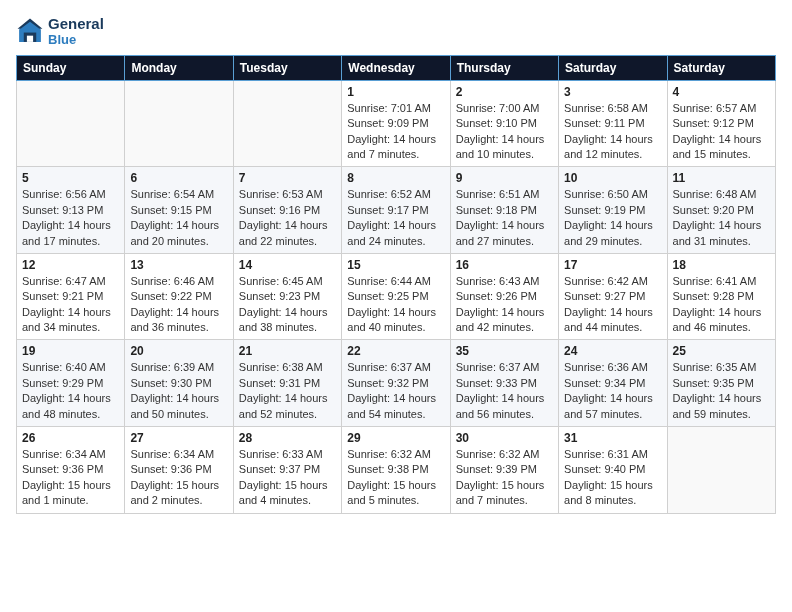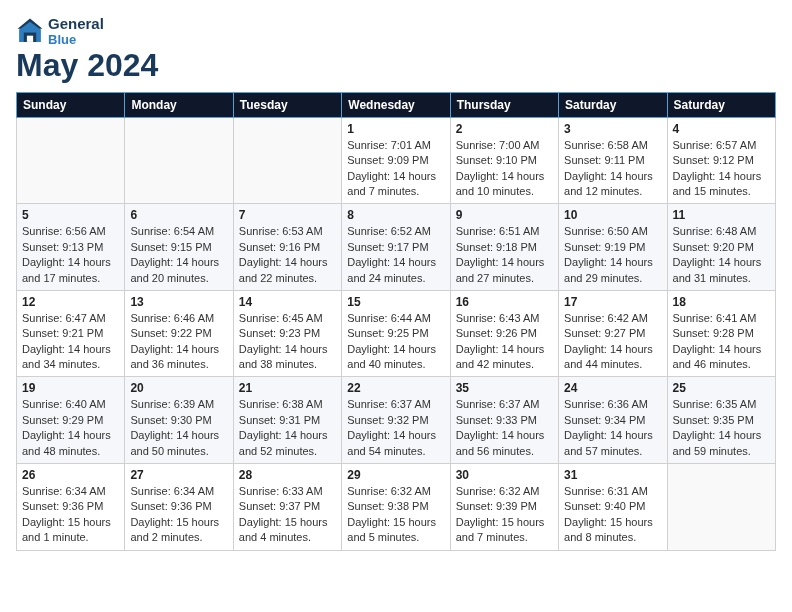--- a/index.html
+++ b/index.html
@@ -8,21 +8,20 @@
       background: #fff;
       width: 792px;
       min-height: 612px;
       padding: 16px;
     }
     .header {
       display: flex;
       justify-content: space-between;
       align-items: flex-start;
       margin-bottom: 8px;
-      flex-direction: column;
     }
     .logo {
       display: flex;
       align-items: center;
       gap: 4px;
     }
     .logo-icon {
       width: 28px;
       height: 28px;
     }
@@ -88,21 +87,20 @@
       <polygon points="18,2 34,15 30,15 18,6 6,15 2,15" fill="#1a3a5c"></polygon>
       <rect x="10" y="20" width="16" height="12" fill="#1a3a5c"></rect>
       <rect x="14" y="24" width="8" height="8" fill="#fff"></rect>
     </svg>
     <div>
       <div style="font-size:15px;font-weight:bold;color:#1a3a5c;line-height:1.1">General</div>
       <div style="font-size:13px;font-weight:bold;color:#2e7dbf;line-height:1.1">Blue</div>
     </div>
   </div>
   <div class="title-block">
-    <div class="month-title">May 2024</div>
   </div>
 </div>
 
 <table class="calendar">
   <thead>
     <tr>
     <th>Sunday</th>
         <th>Monday</th>
         <th>Tuesday</th>
         <th>Wednesday</th>

